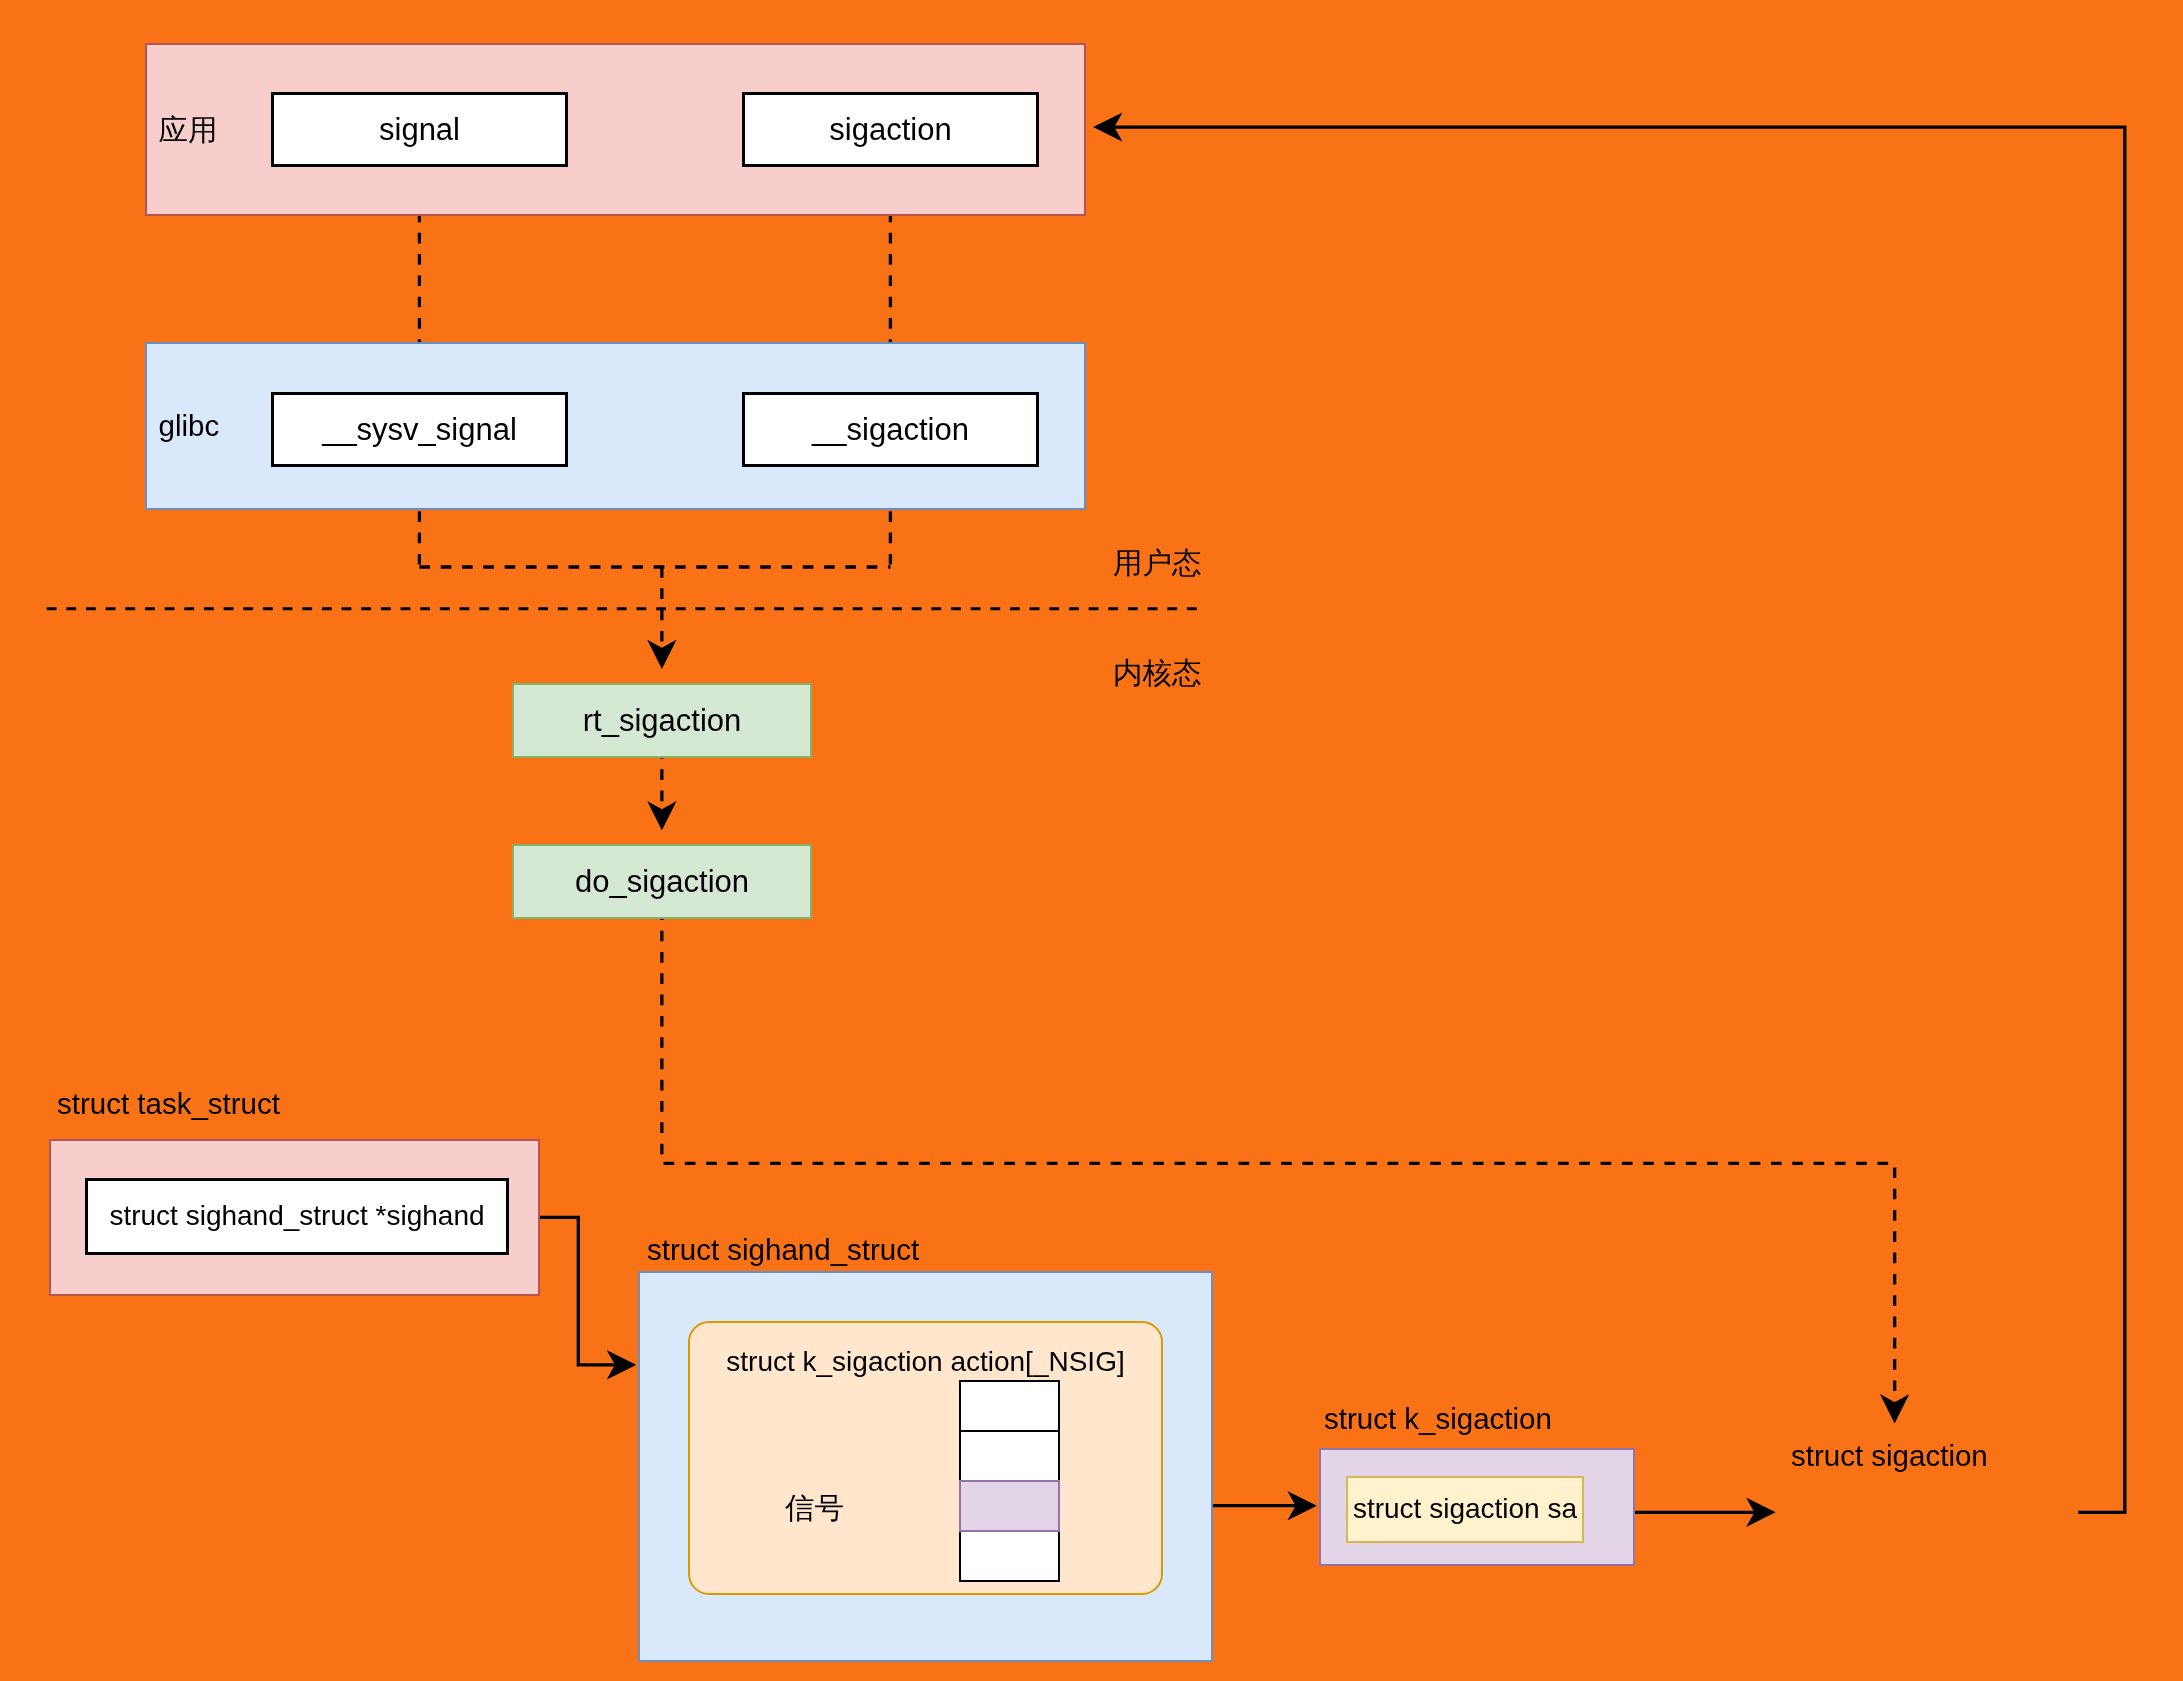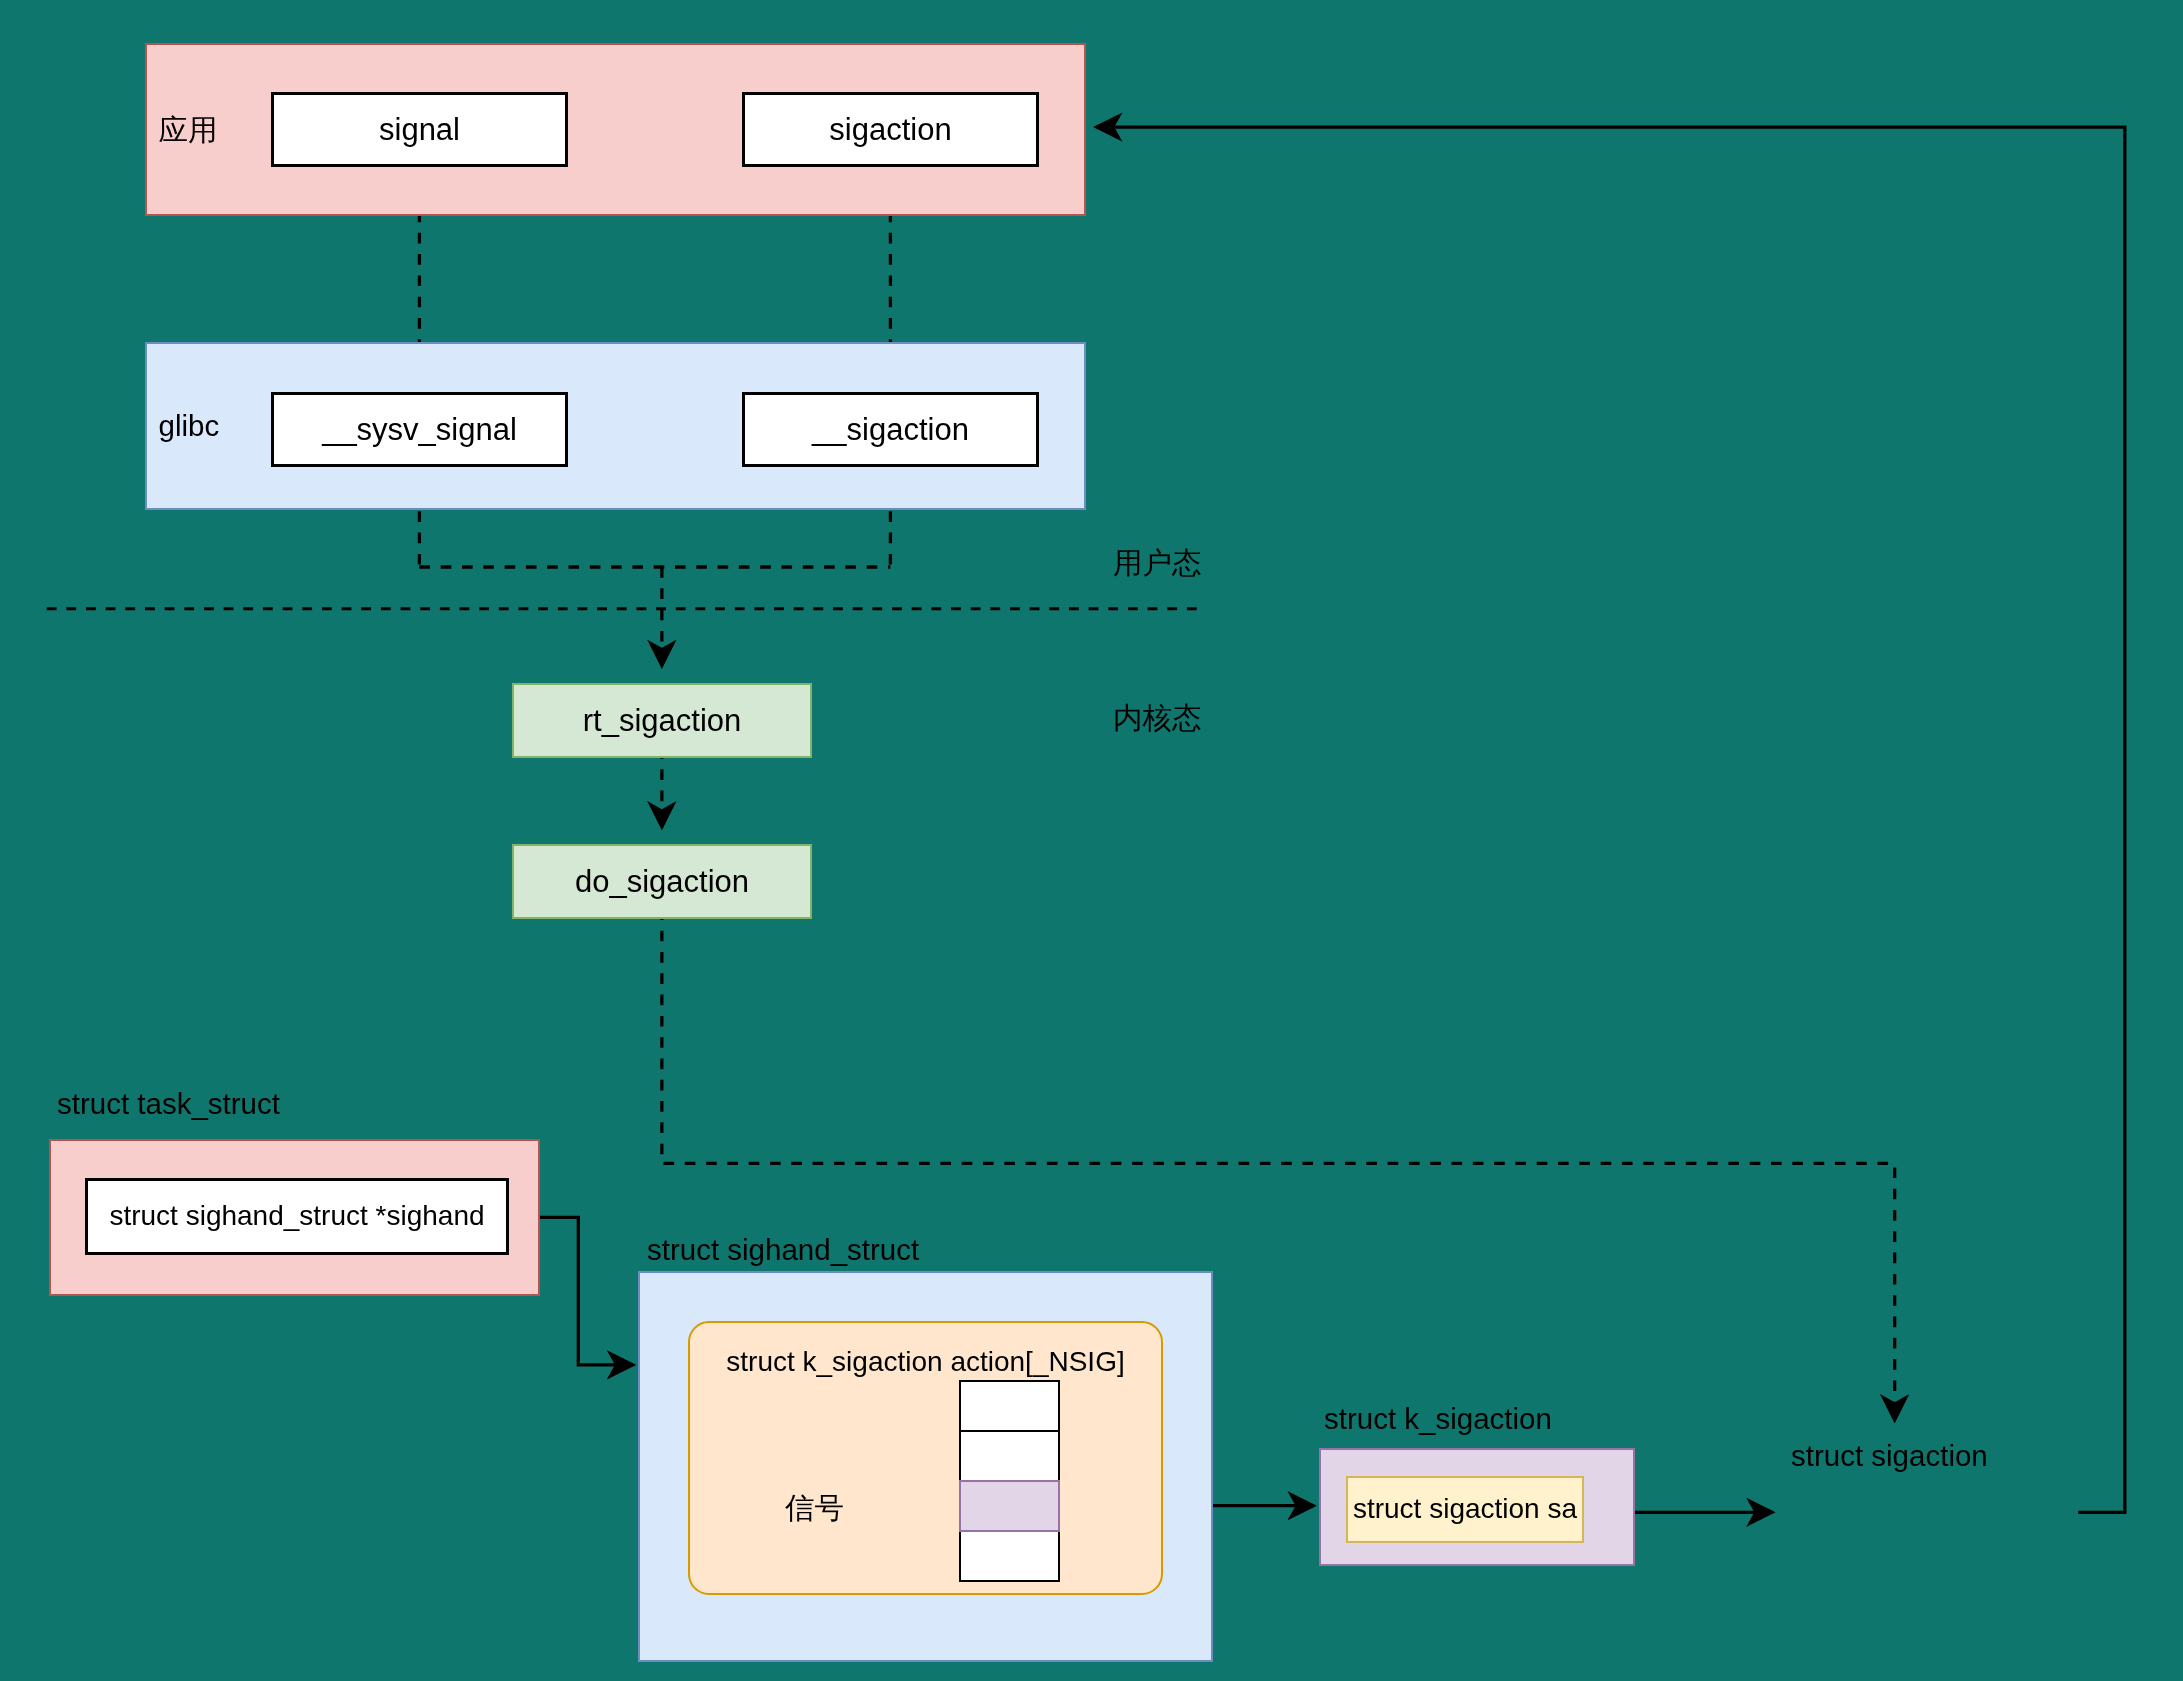--- a/index.html
+++ b/index.html
@@ -1,19 +1,19 @@
 <!DOCTYPE html>
 <html style="font-size:13px"><head>
 <meta charset="utf-8">
 <style>
   html,body{margin:0;padding:0;background:#ffffff;}
   #canvas{
     position:relative;
     width:2183px;height:1682px;
-    background:#0f766e;
+    background:#f97316;
     font-family:"Liberation Sans","DejaVu Sans",sans-serif;
     color:#000;
     overflow:hidden;
   }
   .box{
     position:absolute;
     box-sizing:border-box;
     display:flex;align-items:center;justify-content:center;
     text-align:center;
     line-height:1.15;
@@ -105,21 +105,21 @@
     <span class="side-label">glibc</span>
   </div>
   <div class="box white-box" style="left:271px;top:392px;width:297px;height:75px;">
     <span>__sysv_signal</span>
   </div>
   <div class="box white-box" style="left:742px;top:392px;width:297px;height:75px;">
     <span>__sigaction</span>
   </div>
 
   <div class="cn-label" style="left:1113px;top:544px;">用户态</div>
-  <div class="cn-label" style="left:1113px;top:654px;margin-top:45px;">内核态</div>
+  <div class="cn-label" style="left:1113px;top:654px;">内核态</div>
 
   <div class="box fill-green" style="left:512px;top:671px;width:300px;height:75px;font-size:31px;">
     <span>rt_sigaction</span>
   </div>
   <div class="box fill-green" style="left:512px;top:832px;width:300px;height:75px;font-size:31px;">
     <span>do_sigaction</span>
   </div>
 
   <div class="title" style="left:57px;top:1087px;">struct task_struct</div>
   <div class="box layer-red" style="left:49px;top:1139px;width:491px;height:157px;"></div>

